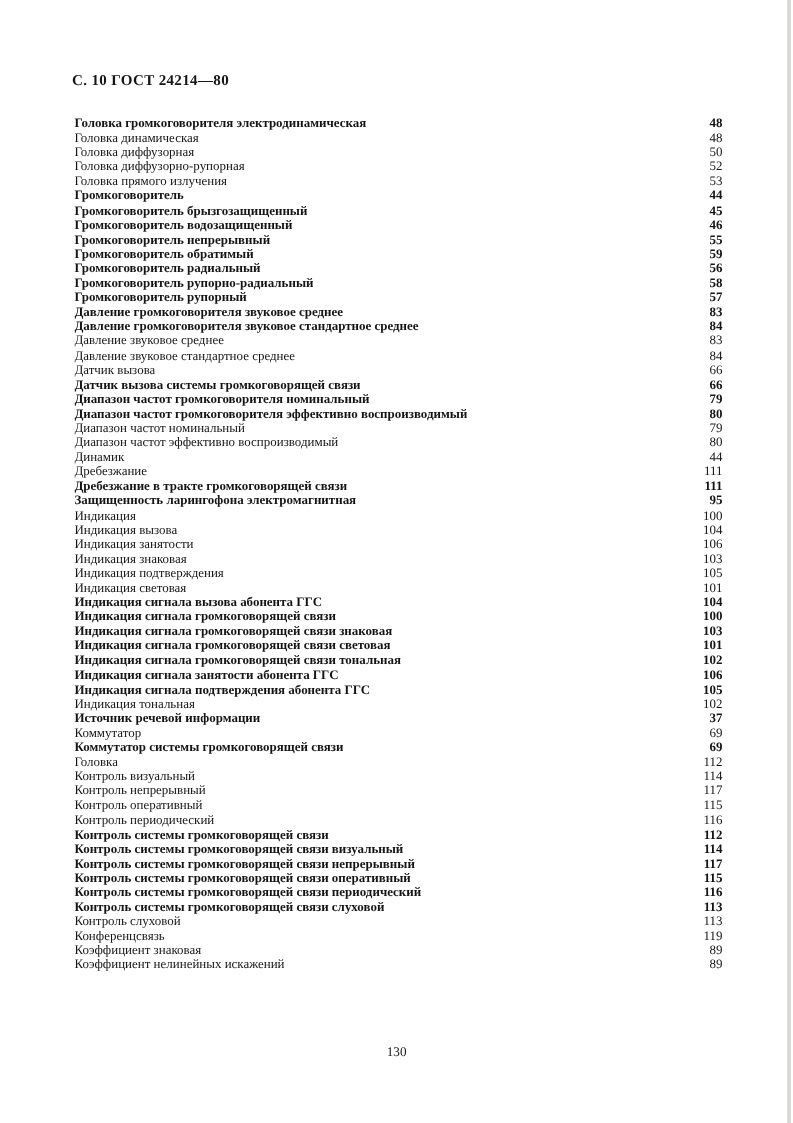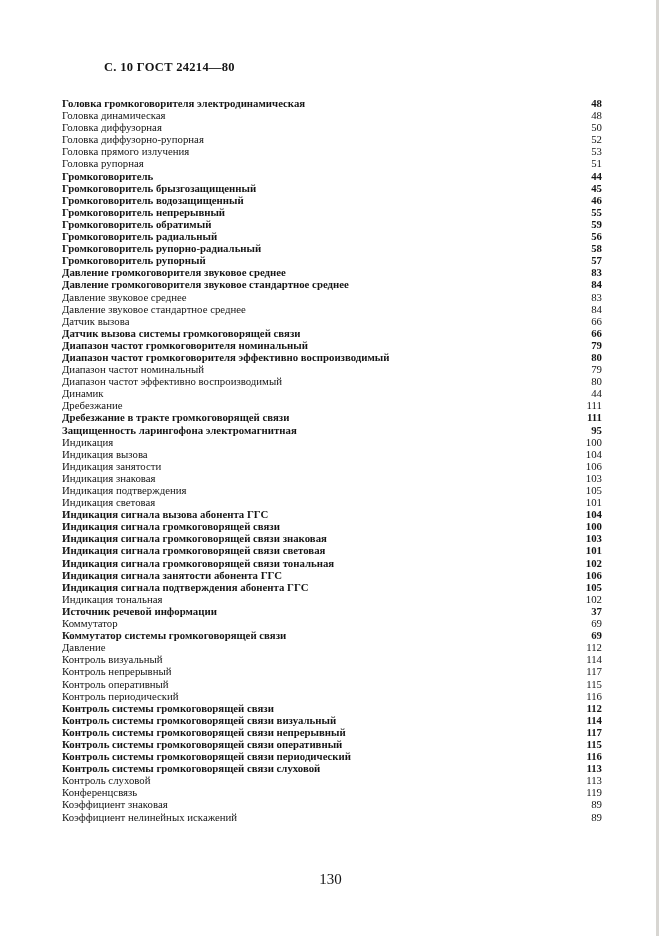--- a/index.html
+++ b/index.html
@@ -27,21 +27,20 @@
     background: #d8d6d2;
   }
   .header {
     position: absolute;
     left: 60px;
     top: 60px;
     font-weight: bold;
     font-size: 12.5px;
     letter-spacing: 0.3px;
     white-space: nowrap;
-    margin-left: 44px;
   }
   .index-list {
     position: absolute;
     left: 62px;
     top: 97px;
     width: 540px;
   }
   .entry-row {
     display: flex;
     align-items: baseline;
@@ -54,21 +53,21 @@
   .entry-row .fill { flex: 1 1 auto; }
   .entry-row .pageno { flex: 0 0 auto; text-align: right; min-width: 26px; }
   .entry-row.bold { font-weight: bold; justify-content: center; }
   .entry-row.italic { }
   .footer {
     position: absolute;
     left: 0;
     top: 871px;
     width: 100%;
     text-align: center;
-    font-size: 15px;
+    font-size: 11px;
   }
 </style>
 </head>
 <body>
 
 <div class="page">
   <div class="header">С. 10 ГОСТ 24214—80</div>
 
   <div class="index-list">
       <div class="entry-row bold">
@@ -89,25 +88,20 @@
       <div class="entry-row regular">
         <span class="term">Головка диффузорно-рупорная</span>
         <span class="fill"></span>
         <span class="pageno">52</span>
       </div>
       <div class="entry-row regular">
         <span class="term">Головка прямого излучения</span>
         <span class="fill"></span>
         <span class="pageno">53</span>
       </div>
-      <div class="entry-row regular">
-        <span class="term">Головка рупорная</span>
-        <span class="fill"></span>
-        <span class="pageno">51</span>
-      </div>
       <div class="entry-row bold">
         <span class="term">Громкоговоритель</span>
         <span class="fill"></span>
         <span class="pageno">44</span>
       </div>
       <div class="entry-row bold">
         <span class="term">Громкоговоритель  брызгозащищенный</span>
         <span class="fill"></span>
         <span class="pageno">45</span>
       </div>
@@ -290,21 +284,21 @@
         <span class="term">Коммутатор</span>
         <span class="fill"></span>
         <span class="pageno">69</span>
       </div>
       <div class="entry-row bold">
         <span class="term">Коммутатор системы громкоговорящей связи</span>
         <span class="fill"></span>
         <span class="pageno">69</span>
       </div>
       <div class="entry-row regular">
-        <span class="term">Давление</span>
+        <span class="term">Головка</span>
         <span class="fill"></span>
         <span class="pageno">112</span>
       </div>
       <div class="entry-row regular">
         <span class="term">Контроль визуальный</span>
         <span class="fill"></span>
         <span class="pageno">114</span>
       </div>
       <div class="entry-row regular">
         <span class="term">Контроль непрерывный</span>

